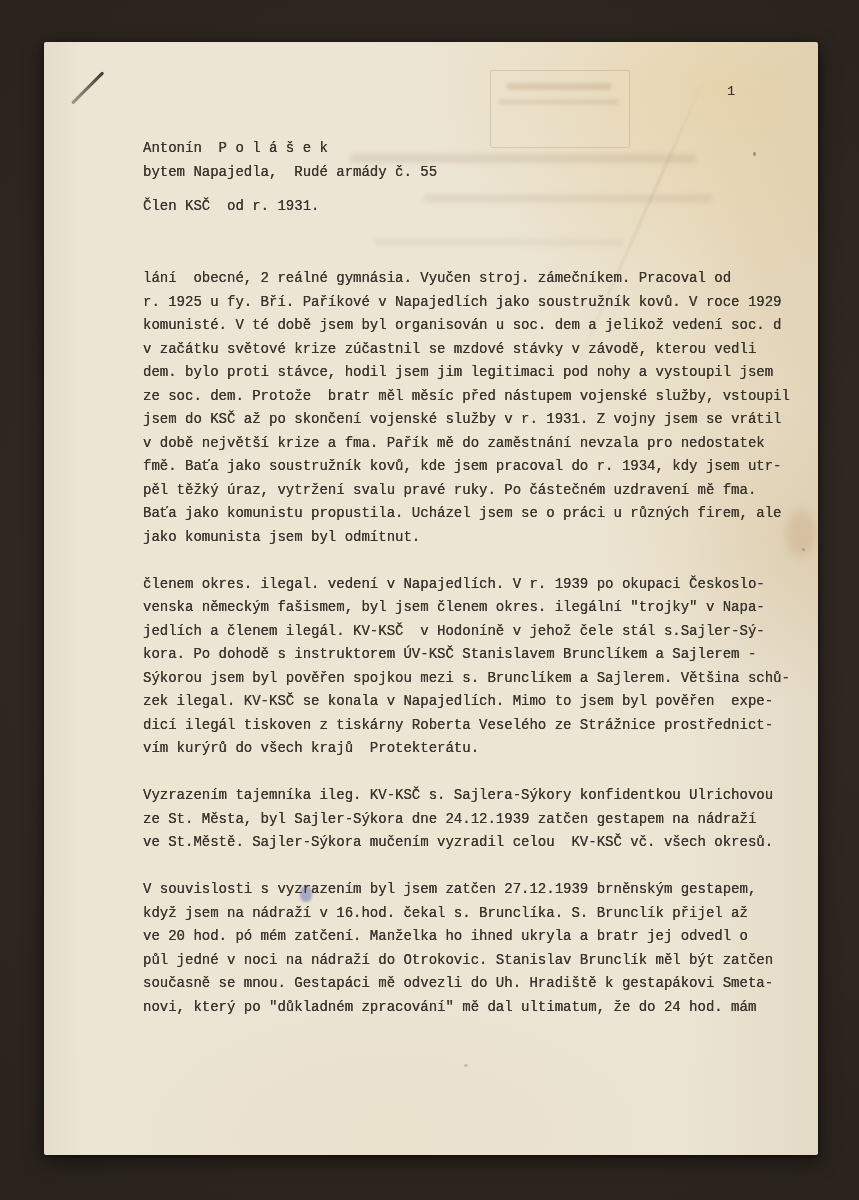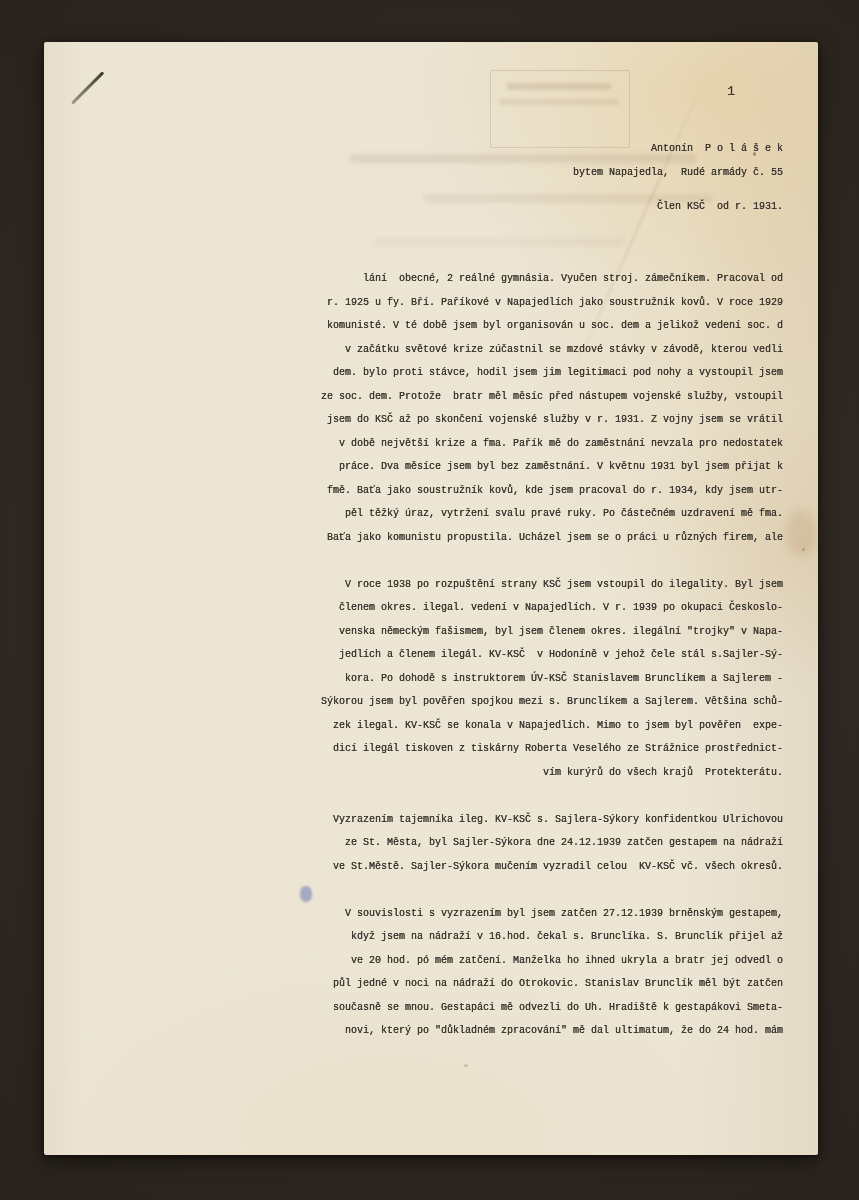--- a/index.html
+++ b/index.html
@@ -20,23 +20,22 @@
     box-shadow:0 5px 20px rgba(0,0,0,0.55), 0 1px 4px rgba(0,0,0,0.45);
     border-radius:2px;
   }
   .pagenum{
     position:absolute;left:683px;top:42px;
     font-size:13.5px;color:#3a352e;
     text-shadow:0 0 0.6px rgba(58,53,46,0.8);
   }
   .text-col{
     position:absolute;left:99px;top:95px;width:640px;
-    font-size:10px;line-height:23.5px;color:#38332c;
+    font-size:14px;line-height:23.5px;color:#38332c;
     text-shadow:0 0 0.6px rgba(56,51,44,0.78), 0.3px 0.3px 0 rgba(56,51,44,0.25);
-    text-align:right;
   }
   .ln{white-space:pre;}
   .membership{margin-top:11px;}
   .body-block{margin-top:48.5px;}
   .para{margin:0 0 23.5px 0;padding:0;}
   
   .pencil{
     position:absolute;left:28px;top:60px;width:44px;height:2.6px;
     background:linear-gradient(90deg, rgba(86,78,64,0.50), rgba(52,46,38,0.95));
     transform:rotate(-45deg);transform-origin:0 50%;border-radius:2px;
@@ -104,28 +103,27 @@
       <p class="para">
         </p>
         <div class="ln">lání  obecné, 2 reálné gymnásia. Vyučen stroj. zámečníkem. Pracoval od</div>
         <div class="ln">r. 1925 u fy. Bří. Paříkové v Napajedlích jako soustružník kovů. V roce 1929</div>
         <div class="ln">komunisté. V té době jsem byl organisován u soc. dem a jelikož vedení soc. d</div>
         <div class="ln">v začátku světové krize zúčastnil se mzdové stávky v závodě, kterou vedli</div>
         <div class="ln">dem. bylo proti stávce, hodil jsem jim legitimaci pod nohy a vystoupil jsem</div>
         <div class="ln">ze soc. dem. Protože  bratr měl měsíc před nástupem vojenské služby, vstoupil</div>
         <div class="ln">jsem do KSČ až po skončení vojenské služby v r. 1931. Z vojny jsem se vrátil</div>
         <div class="ln">v době největší krize a fma. Pařík mě do zaměstnání nevzala pro nedostatek</div>
-        <div class="ln">práce. Dva měsíce jsem byl bez zaměstnání. V květnu 1931 byl jsem přijat k</div>
         <div class="ln">fmě. Baťa jako soustružník kovů, kde jsem pracoval do r. 1934, kdy jsem utr-</div>
         <div class="ln">pěl těžký úraz, vytržení svalu pravé ruky. Po částečném uzdravení mě fma.</div>
         <div class="ln">Baťa jako komunistu propustila. Ucházel jsem se o práci u různých firem, ale</div>
+        <div class="ln">jako komunista jsem byl odmítnut.</div>
       <p></p>
       <p class="para">
         </p>
-        <div class="ln">V roce 1938 po rozpuštění strany KSČ jsem vstoupil do ilegality. Byl jsem</div>
         <div class="ln">členem okres. ilegal. vedení v Napajedlích. V r. 1939 po okupaci Českoslo-</div>
         <div class="ln">venska německým fašismem, byl jsem členem okres. ilegální "trojky" v Napa-</div>
         <div class="ln">jedlích a členem ilegál. KV-KSČ  v Hodoníně v jehož čele stál s.Sajler-Sý-</div>
         <div class="ln">kora. Po dohodě s instruktorem ÚV-KSČ Stanislavem Brunclíkem a Sajlerem -</div>
         <div class="ln">Sýkorou jsem byl pověřen spojkou mezi s. Brunclíkem a Sajlerem. Většina schů-</div>
         <div class="ln">zek ilegal. KV-KSČ se konala v Napajedlích. Mimo to jsem byl pověřen  expe-</div>
         <div class="ln">dicí ilegál tiskoven z tiskárny Roberta Veselého ze Strážnice prostřednict-</div>
         <div class="ln">vím kurýrů do všech krajů  Protekterátu.</div>
       <p></p>
       <p class="para">

